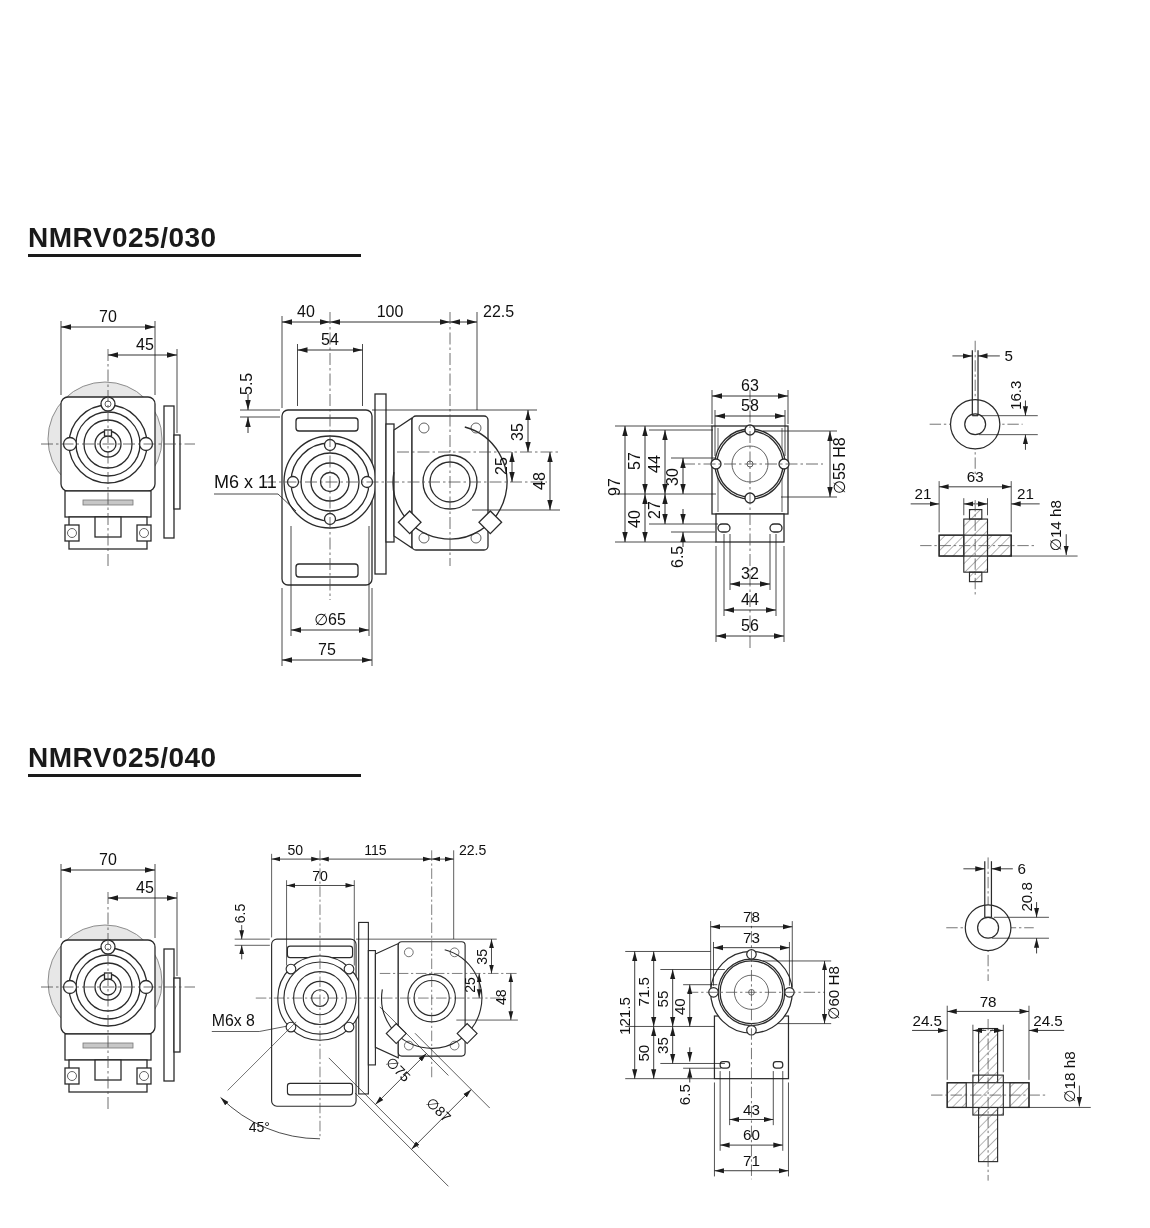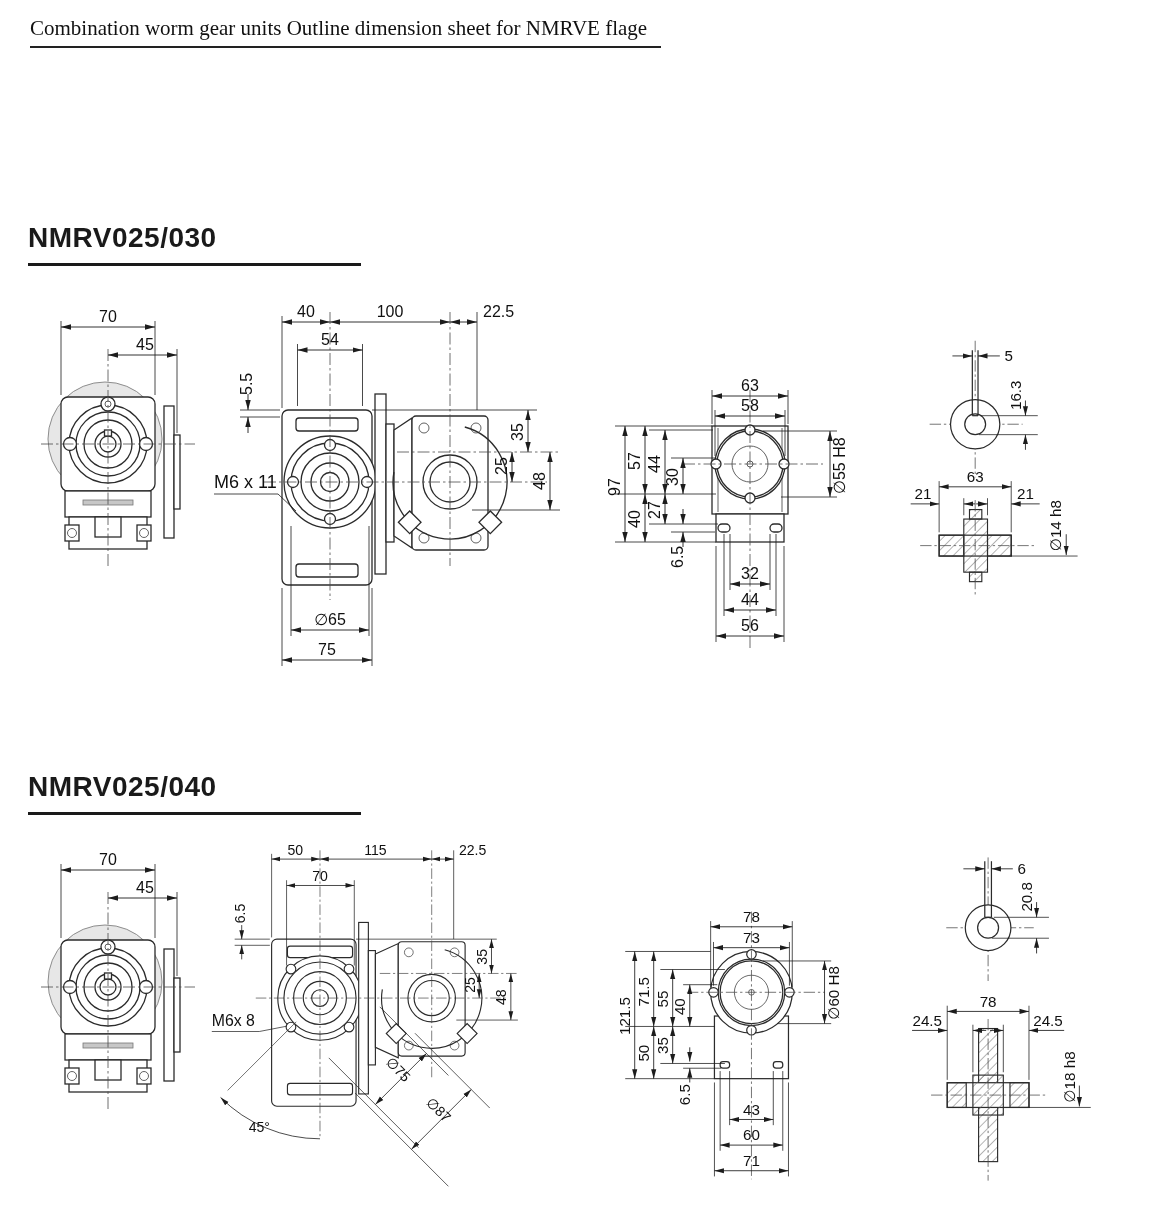--- a/index.html
+++ b/index.html
@@ -3,21 +3,21 @@
 <meta charset="utf-8">
 <style>
   html,body{margin:0;padding:0;background:#fff;}
   .sheet{position:relative;width:1150px;height:1228px;background:#fff;overflow:hidden;
          font-family:"Liberation Sans",sans-serif;color:#111;}
   .title{position:absolute;left:30px;top:16px;font-family:"Liberation Serif",serif;
          font-size:21px;color:#111;border-bottom:2px solid #222;padding:0 14px 5px 0;}
   .notes{position:absolute;left:33px;top:76px;list-style:none;margin:0;padding:0;}
   .notes li{font-size:19.5px;color:#141414;line-height:30px;letter-spacing:0.2px;}
   .sec-h{position:absolute;font-size:28px;font-weight:bold;color:#1a1a1a;
-         border-bottom:3px solid #1a1a1a;width:333px;padding-bottom:9px;letter-spacing:0.5px;}
+         border-bottom:3px solid #1a1a1a;width:333px;letter-spacing:0.5px;}
   svg{position:absolute;overflow:visible;}
   .ol{fill:none;stroke:#2b2b2b;stroke-width:1.3;}
   .olf{fill:#fff;stroke:#2b2b2b;stroke-width:1.3;}
   .shade{fill:#e7e7e7;stroke:#8d8d8d;stroke-width:1;}
   .slot{fill:#c7c7c7;stroke:#777;stroke-width:0.8;}
   .thin{fill:none;stroke:#3a3a3a;stroke-width:0.8;}
   .hatch{fill:url(#hp);stroke:#2b2b2b;stroke-width:1.2;}
   .dim{stroke:#1c1c1c;stroke-width:0.9;fill:none;}
   .ext{stroke:#1c1c1c;stroke-width:0.8;fill:none;}
   .cl{stroke:#4a4a4a;stroke-width:0.8;fill:none;stroke-dasharray:12 3 2.5 3;}
@@ -34,24 +34,23 @@
     <defs>
       <marker id="ar" markerUnits="userSpaceOnUse" markerWidth="11" markerHeight="8" refX="10" refY="3.5" orient="auto-start-reverse">
         <path d="M10,3.5 L0,0.8 L0,6.2 Z" fill="#1c1c1c"></path>
       </marker>
       <pattern id="hp" width="7" height="7" patternUnits="userSpaceOnUse" patternTransform="rotate(45)">
         <line x1="0" y1="0" x2="0" y2="7" stroke="#666" stroke-width="1"></line>
       </pattern>
     </defs>
   </svg>
 
-  <div class="title">Combination worm gear units Outline dimension sheet for NMRVE flage</div>
 
   <div class="sec-h" style="left:28px;top:222px;">NMRV025/030</div>
-  <div class="sec-h" style="left:28px;top:742px;margin-top:29px;">NMRV025/040</div>
+  <div class="sec-h" style="left:28px;top:742px;">NMRV025/040</div>
 
   <svg style="left:25px;top:305px;" width="200" height="272" viewBox="0 0 200 272">
     <g>
       <circle class="shade" cx="80" cy="134" r="57"></circle>
       <rect class="olf" x="36" y="92" width="94" height="94" rx="7"></rect>
       <circle class="ol" cx="83" cy="139" r="39"></circle>
       <circle class="ol" cx="83" cy="139" r="32"></circle>
       <circle class="ol" cx="83" cy="139" r="24"></circle>
       <circle class="olf" cx="83" cy="139" r="13"></circle>
       <circle class="ol" cx="83" cy="139" r="8"></circle>

